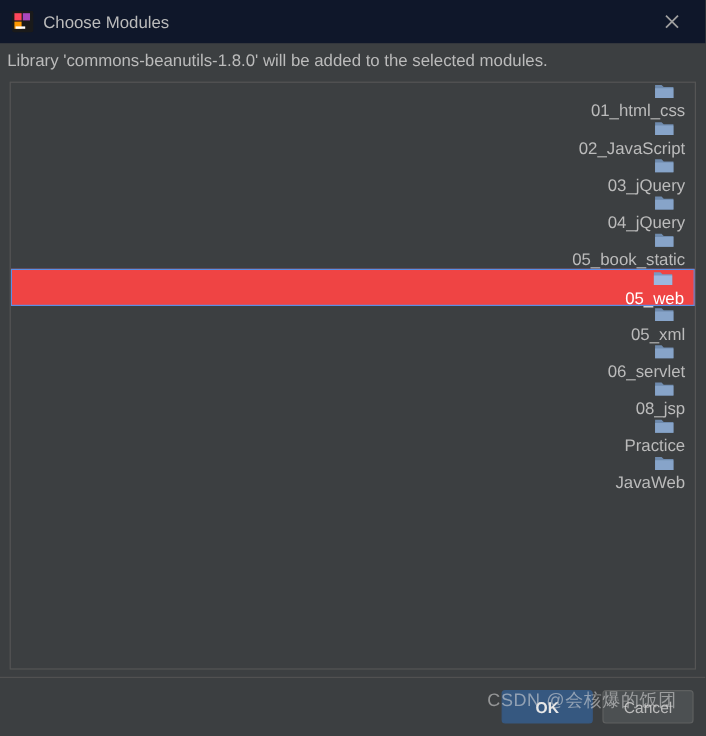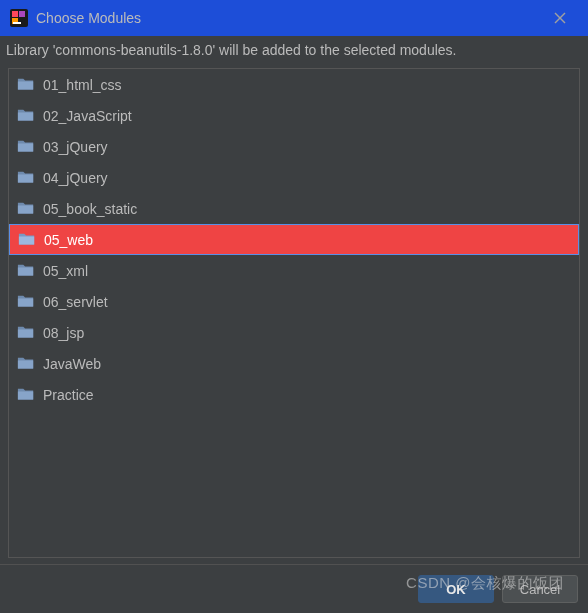--- a/index.html
+++ b/index.html
@@ -14,21 +14,21 @@
       font-family: "Segoe UI", Arial, sans-serif;
       color: #bbbbbb;
       overflow: hidden;
       position: relative;
     }
     .titlebar {
       height: 36px;
       display: flex;
       align-items: center;
       padding: 0 10px;
-      background: #1d4ed8;
+      background: #0f172a;
     }
     .app-icon {
       width: 18px;
       height: 18px;
       margin-right: 8px;
       flex-shrink: 0;
     }
     .title-text {
       flex: 1;
       font-size: 14px;
@@ -50,26 +50,27 @@
     }
     .list-container {
       margin: 0 8px;
       border: 1px solid #555;
       height: 490px;
       background: #3c3f41;
       overflow-y: auto;
     }
     .list-item {
       display: flex;
-      align-items: center;
+      align-items: flex-end;
       height: 31px;
       padding: 0 8px;
       cursor: pointer;
       font-size: 14px;
       color: #bbbbbb;
+      flex-direction: column;
     }
     .list-item.selected {
       background: #ef4444;
       border: 1px solid #5a8fe6;
       color: #ffffff;
     }
     .folder-icon {
       width: 18px;
       height: 15px;
       margin-right: 8px;
@@ -207,28 +208,28 @@
     <path d="M1 2 L7 2 L9 4 L18 4 L18 14 L1 14 Z" fill="#6e8aad"></path>
     <path d="M1 5 L18 5 L18 14 L1 14 Z" fill="#87a4c9"></path>
   </svg></span>
       <span>08_jsp</span>
     </div>
     <div class="list-item">
       <span class="folder-icon"><svg viewBox="0 0 20 16">
     <path d="M1 2 L7 2 L9 4 L18 4 L18 14 L1 14 Z" fill="#6e8aad"></path>
     <path d="M1 5 L18 5 L18 14 L1 14 Z" fill="#87a4c9"></path>
   </svg></span>
+      <span>Practice</span>
+    </div>
+    <div class="list-item">
+      <span class="folder-icon"><svg viewBox="0 0 20 16">
+    <path d="M1 2 L7 2 L9 4 L18 4 L18 14 L1 14 Z" fill="#6e8aad"></path>
+    <path d="M1 5 L18 5 L18 14 L1 14 Z" fill="#87a4c9"></path>
+  </svg></span>
       <span>JavaWeb</span>
-    </div>
-    <div class="list-item">
-      <span class="folder-icon"><svg viewBox="0 0 20 16">
-    <path d="M1 2 L7 2 L9 4 L18 4 L18 14 L1 14 Z" fill="#6e8aad"></path>
-    <path d="M1 5 L18 5 L18 14 L1 14 Z" fill="#87a4c9"></path>
-  </svg></span>
-      <span>Practice</span>
     </div>
   </div>
 
 <div class="divider"></div>
 
 <div class="button-bar">
   <button class="btn primary">OK</button>
   <button class="btn">Cancel</button>
 </div>
 

